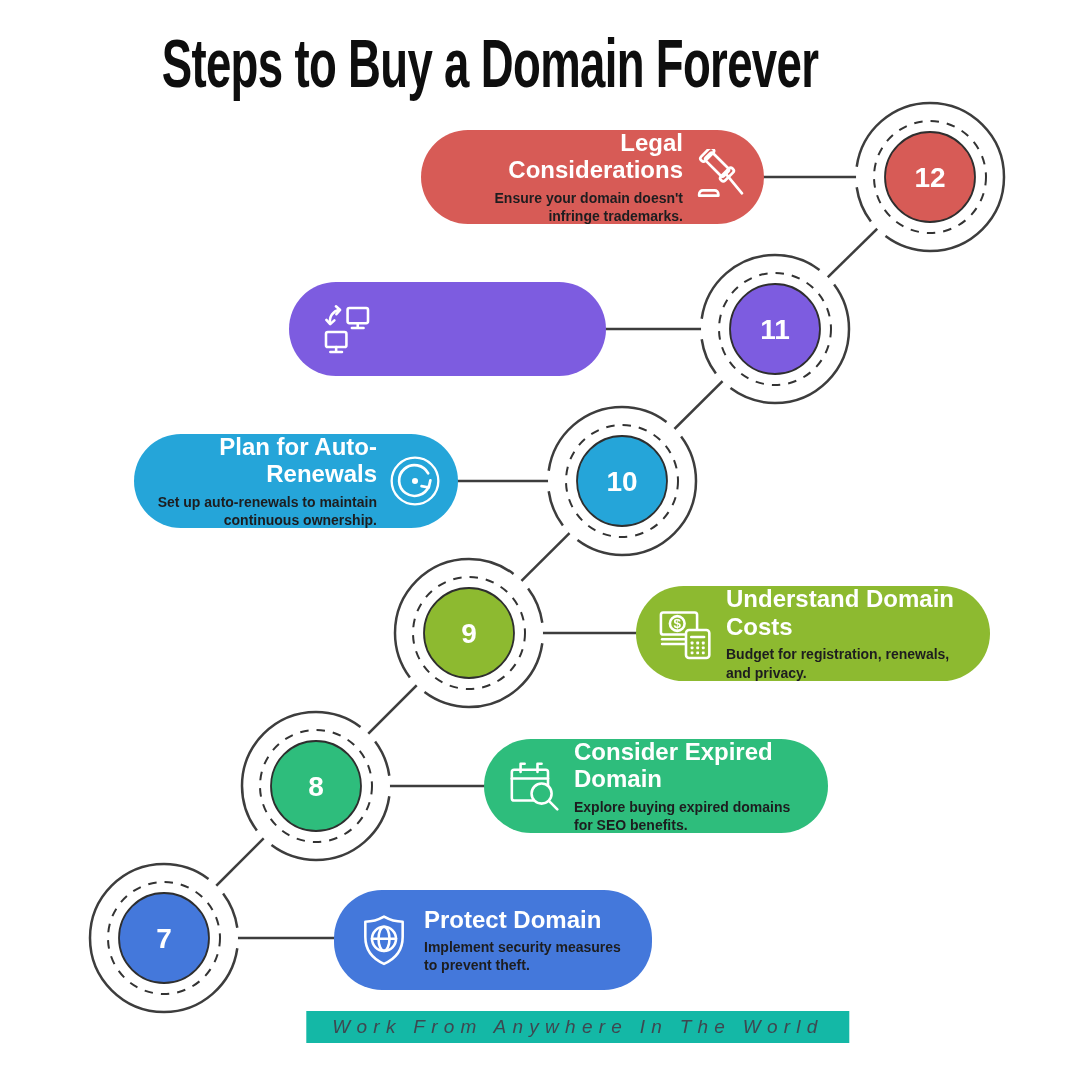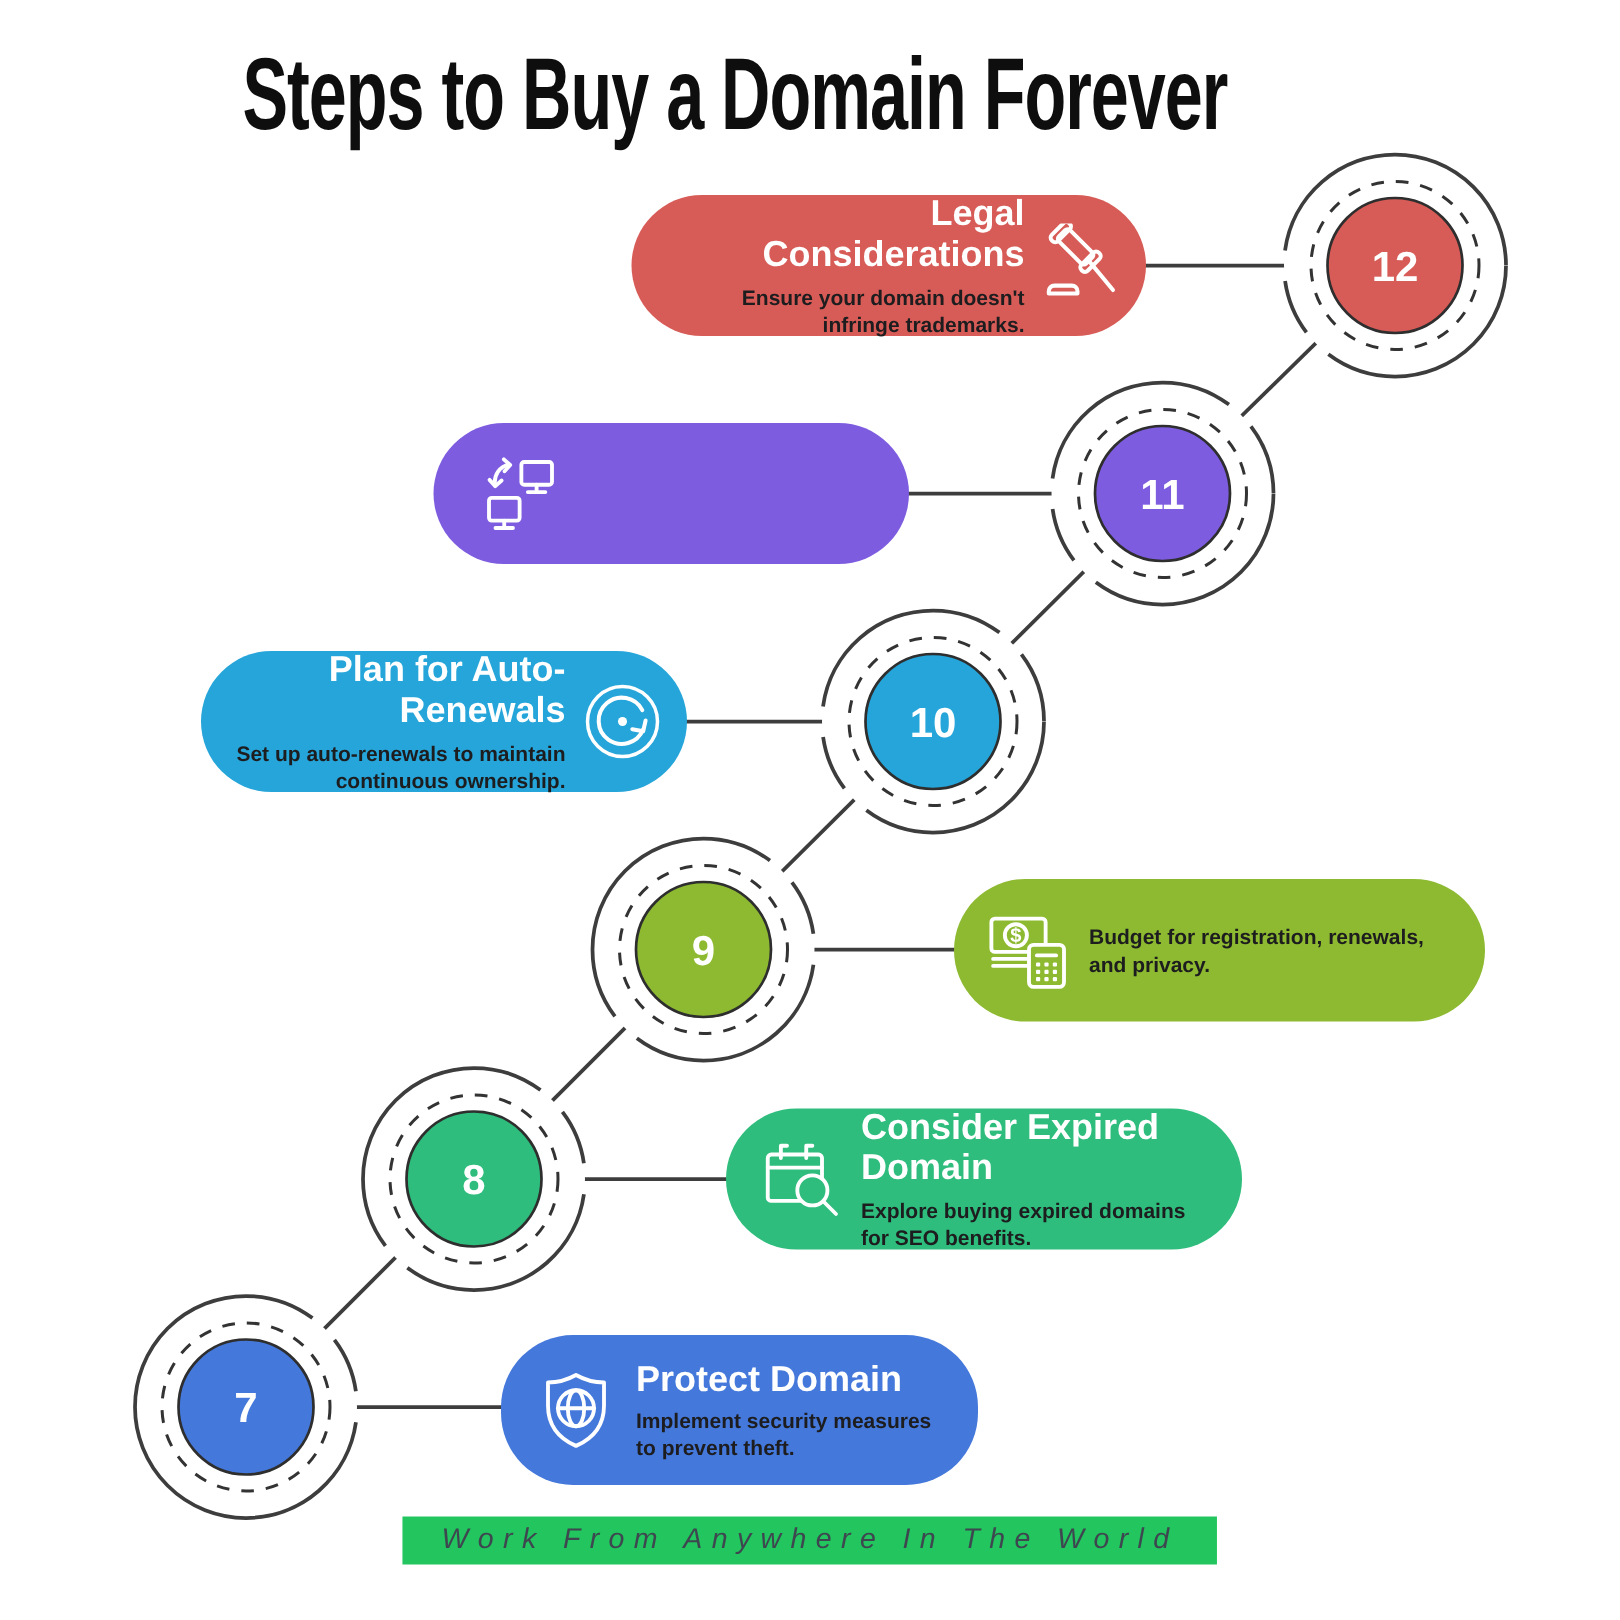--- a/index.html
+++ b/index.html
@@ -175,20 +175,21 @@
           <rect x="28" y="34.7" width="2.4" height="2.4" rx="0.6"></rect>
             <rect x="32.8" y="34.7" width="2.4" height="2.4" rx="0.6"></rect>
             <rect x="37.6" y="34.7" width="2.4" height="2.4" rx="0.6"></rect>
           <rect x="28" y="38.9" width="2.4" height="2.4" rx="0.6"></rect>
             <rect x="32.8" y="38.9" width="2.4" height="2.4" rx="0.6"></rect>
             <rect x="37.6" y="38.9" width="2.4" height="2.4" rx="0.6"></rect>
         </g>
       </g>
     </svg>
     <div class="text">
+      <div class="card-title">Understand Domain Costs</div>
       <div class="card-desc">Budget for registration, renewals, and privacy.</div>
     </div>
   </div>
 
   <div class="card left-icon c8" style="background-color: rgb(46, 189, 124);">
     <svg class="icon" viewBox="0 0 48 48">
       <g stroke="#fff" stroke-width="2.2" fill="none" stroke-linecap="round" stroke-linejoin="round">
         <rect x="5" y="10" width="31" height="26.5" rx="2"></rect>
         <line x1="5" y1="17.5" x2="36" y2="17.5"></line>
         <path d="M12.5 12 v-7 h3.5"></path>
@@ -211,15 +212,15 @@
         <ellipse cx="24" cy="23" rx="4.7" ry="10.3"></ellipse>
         <line x1="13.7" y1="23" x2="34.3" y2="23"></line>
       </g>
     </svg>
     <div class="text">
       <div class="card-title">Protect Domain</div>
       <div class="card-desc">Implement security measures to prevent theft.</div>
     </div>
   </div>
 
-  <div class="footer" style="background-color: #22c55e;">Work From Anywhere In The World</div>
+  <div class="footer" style="background-color: #14b8a6; margin-left: 38px;">Work From Anywhere In The World</div>
 
 </div>
 
 </body></html>

